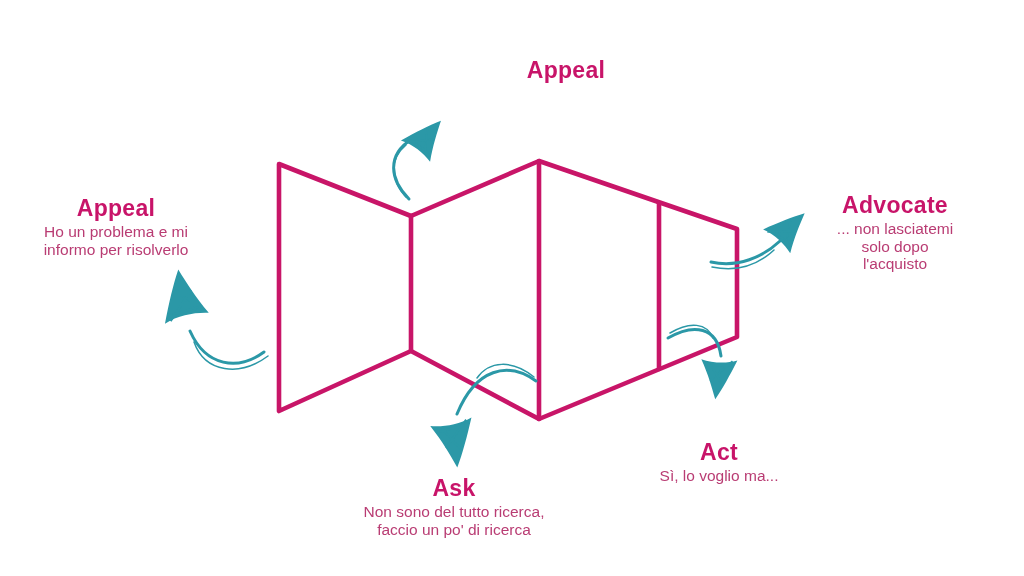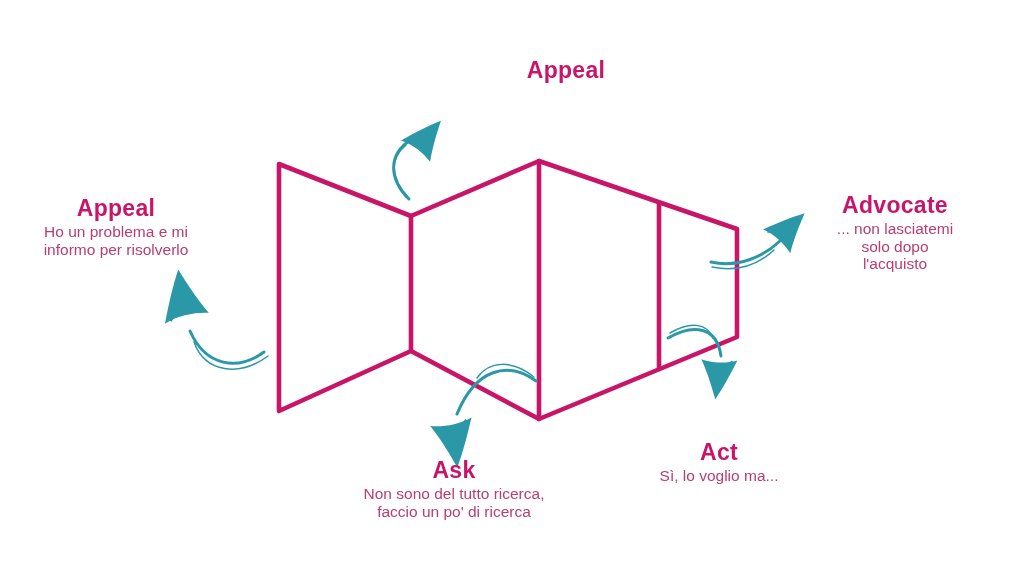--- a/index.html
+++ b/index.html
@@ -109,21 +109,21 @@
   <div class="stage" style="left:116px; top:196px;">
     <div class="stage-title">Appeal</div>
     <div class="stage-desc">Ho un problema e mi
 informo per risolverlo</div>
   </div>
 
   <div class="stage" style="left:566px; top:58px;">
     <div class="stage-title">Appeal</div>
   </div>
 
-  <div class="stage" style="left:454px; top:458px;">
+  <div class="stage" style="left:454px; top:476px;">
     <div class="stage-title">Ask</div>
     <div class="stage-desc">Non sono del tutto ricerca,
 faccio un po' di ricerca</div>
   </div>
 
   <div class="stage" style="left:719px; top:396px;margin-top:44px;">
     <div class="stage-title">Act</div>
     <div class="stage-desc">Sì, lo voglio ma...</div>
   </div>
 

